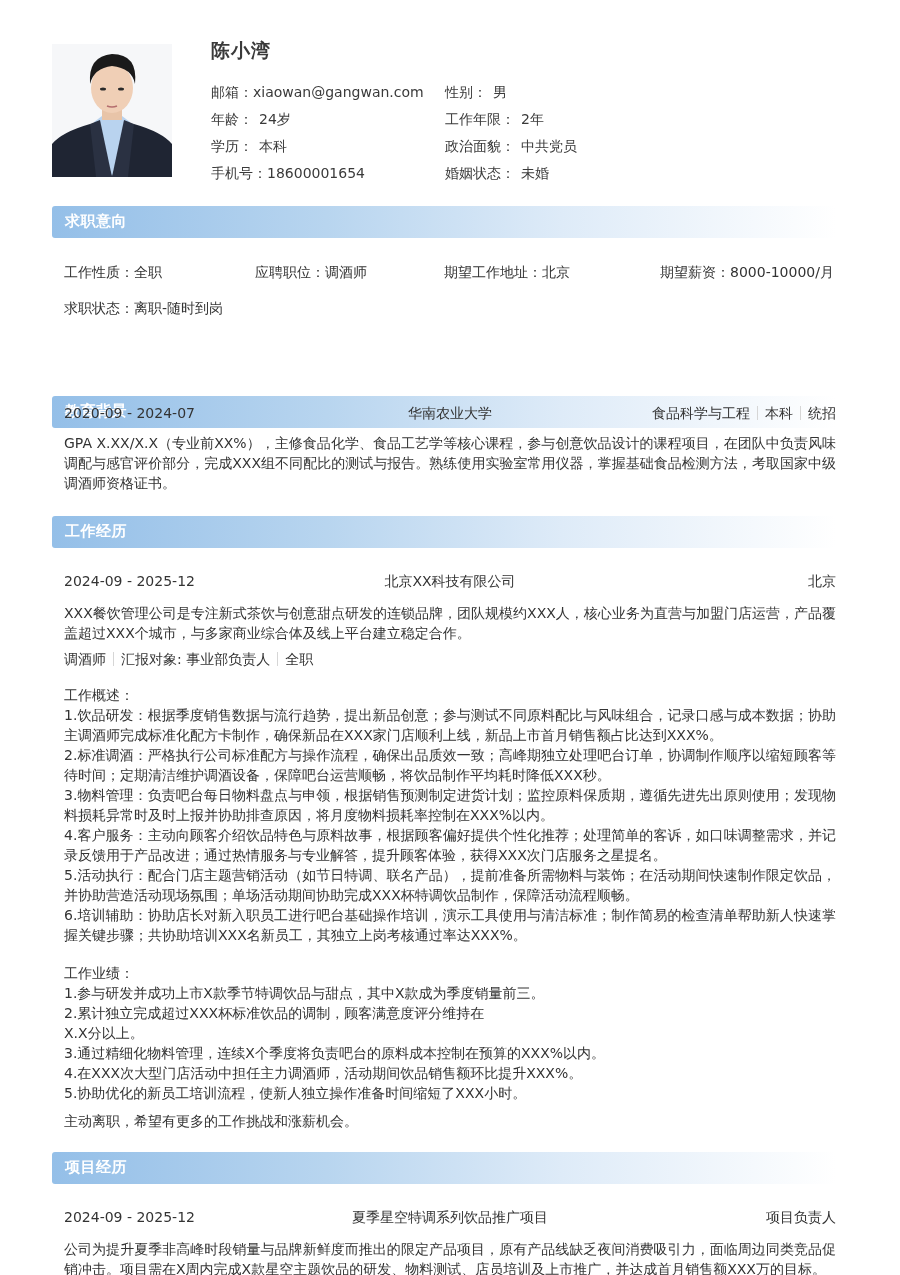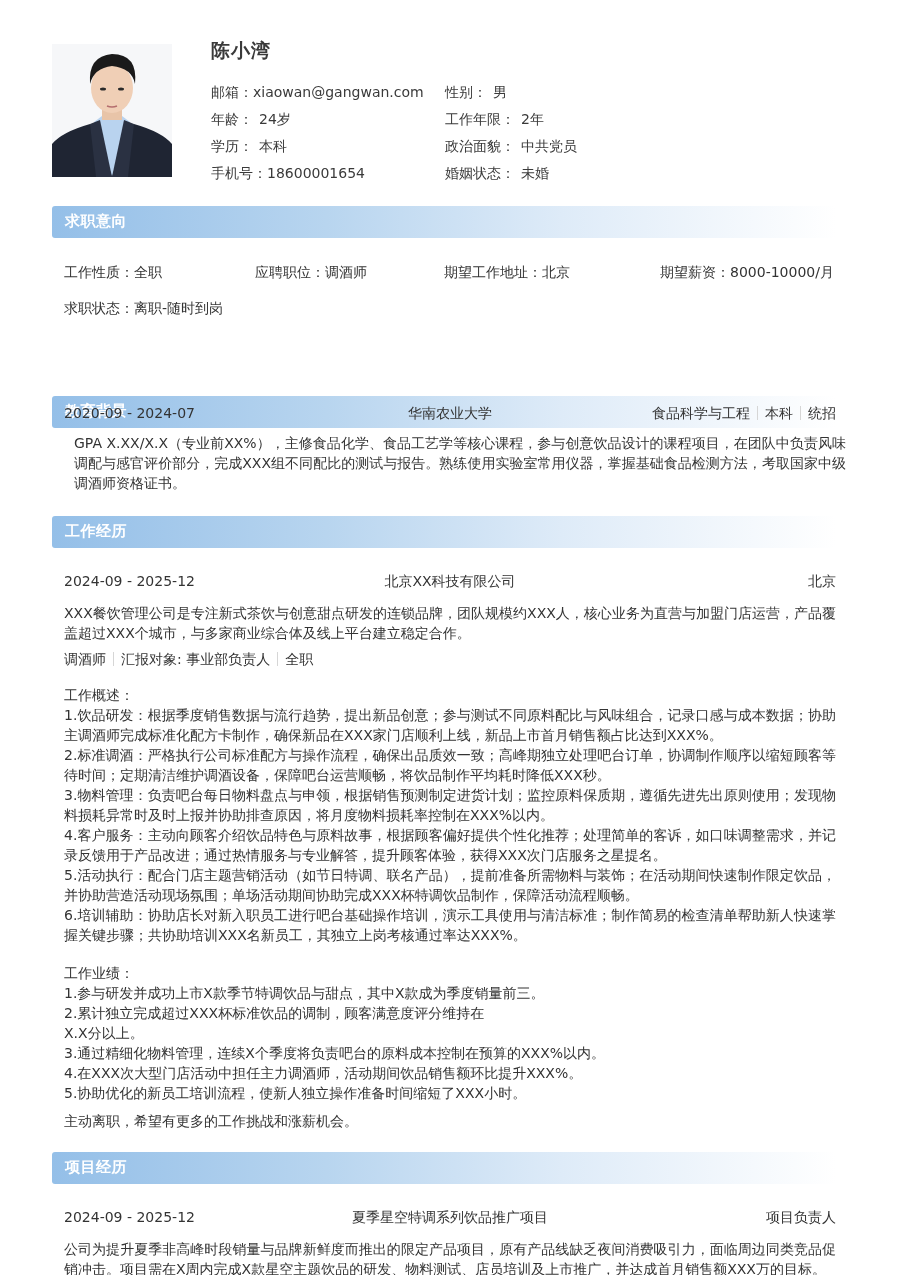--- a/index.html
+++ b/index.html
@@ -96,21 +96,21 @@
 <div class="section-bar" style="top:348px;margin-top:48px;">
   <span class="title">教育背景</span>
 </div>
 <div class="row" style="top:403px;">
   <span>2020-09 - 2024-07</span>
   <div class="mid"><span>华南农业大学</span></div>
   <span>
     <span>食品科学与工程</span><span class="sep"></span><span>本科</span><span class="sep"></span><span>统招</span>
   </span>
 </div>
-<div class="para" style="top:433px;margin-left:10px;">GPA X.XX/X.X（专业前XX%），主修食品化学、食品工艺学等核心课程，参与创意饮品设计的课程项目，在团队中负责风味调配与感官评价部分，完成XXX组不同配比的测试与报告。熟练使用实验室常用仪器，掌握基础食品检测方法，考取国家中级调酒师资格证书。</div>
+<div class="para" style="top:433px;">GPA X.XX/X.X（专业前XX%），主修食品化学、食品工艺学等核心课程，参与创意饮品设计的课程项目，在团队中负责风味调配与感官评价部分，完成XXX组不同配比的测试与报告。熟练使用实验室常用仪器，掌握基础食品检测方法，考取国家中级调酒师资格证书。</div>
 
 <div class="section-bar" style="top:516px;">
   <span class="title">工作经历</span>
 </div>
 <div class="row" style="top:571px;">
   <span>2024-09 - 2025-12</span>
   <div class="mid"><span>北京XX科技有限公司</span></div>
   <span>北京</span>
 </div>
 <div class="para" style="top:603px;">XXX餐饮管理公司是专注新式茶饮与创意甜点研发的连锁品牌，团队规模约XXX人，核心业务为直营与加盟门店运营，产品覆盖超过XXX个城市，与多家商业综合体及线上平台建立稳定合作。</div>

